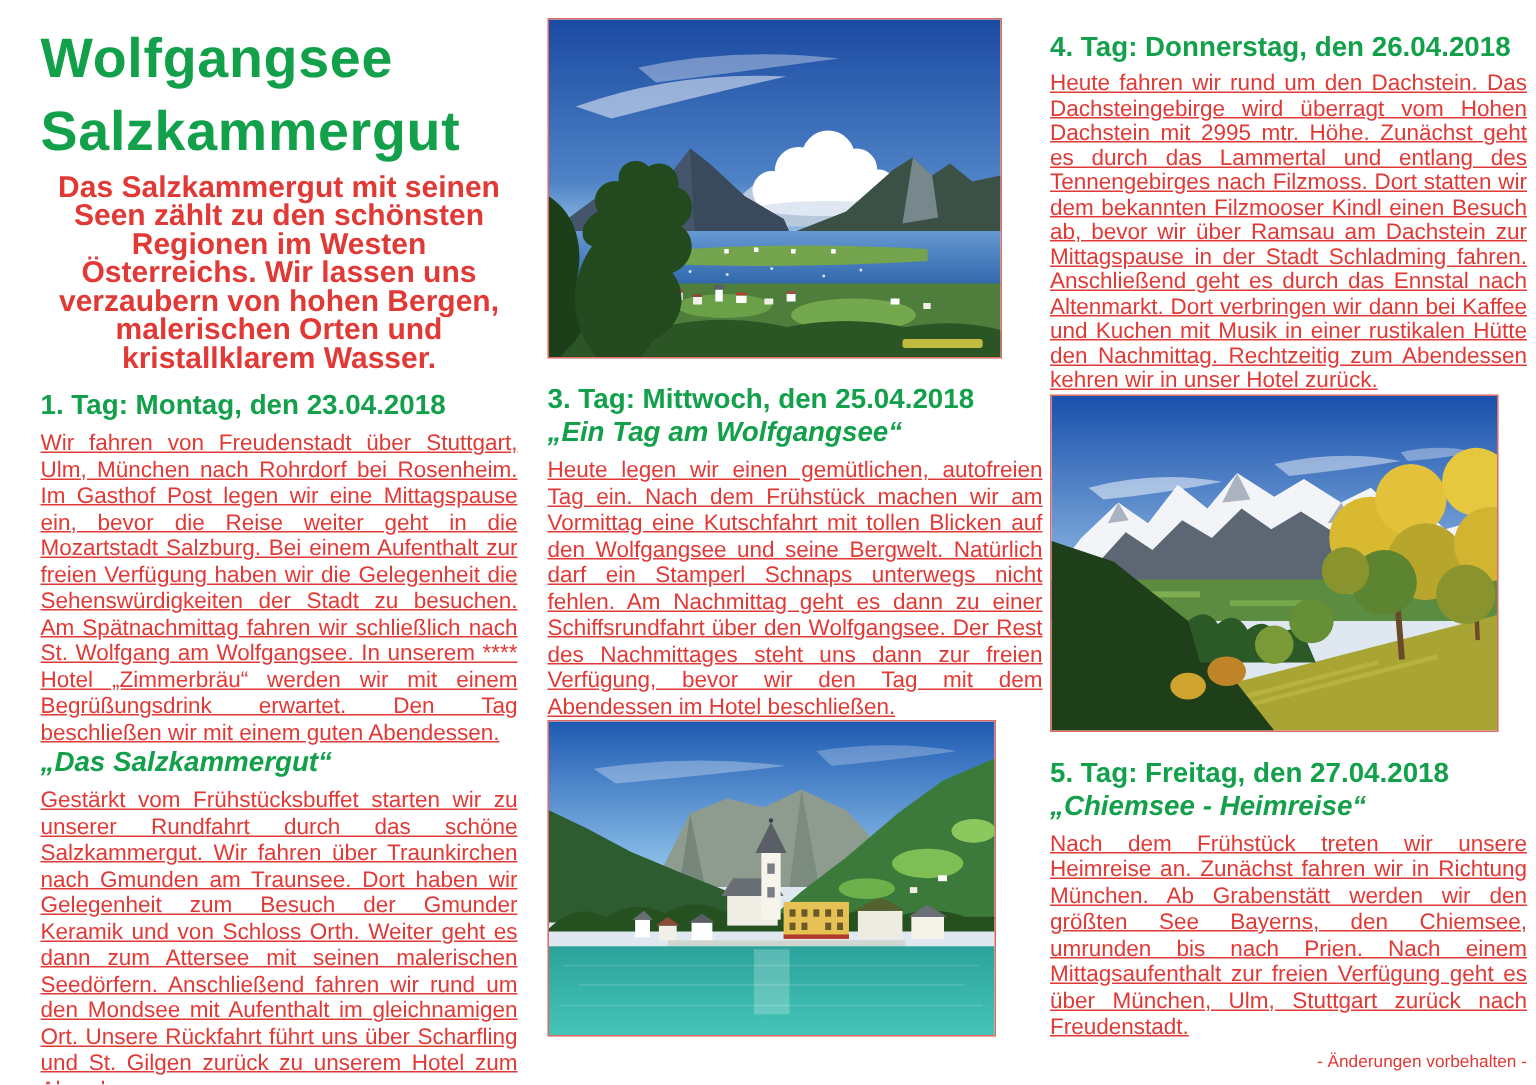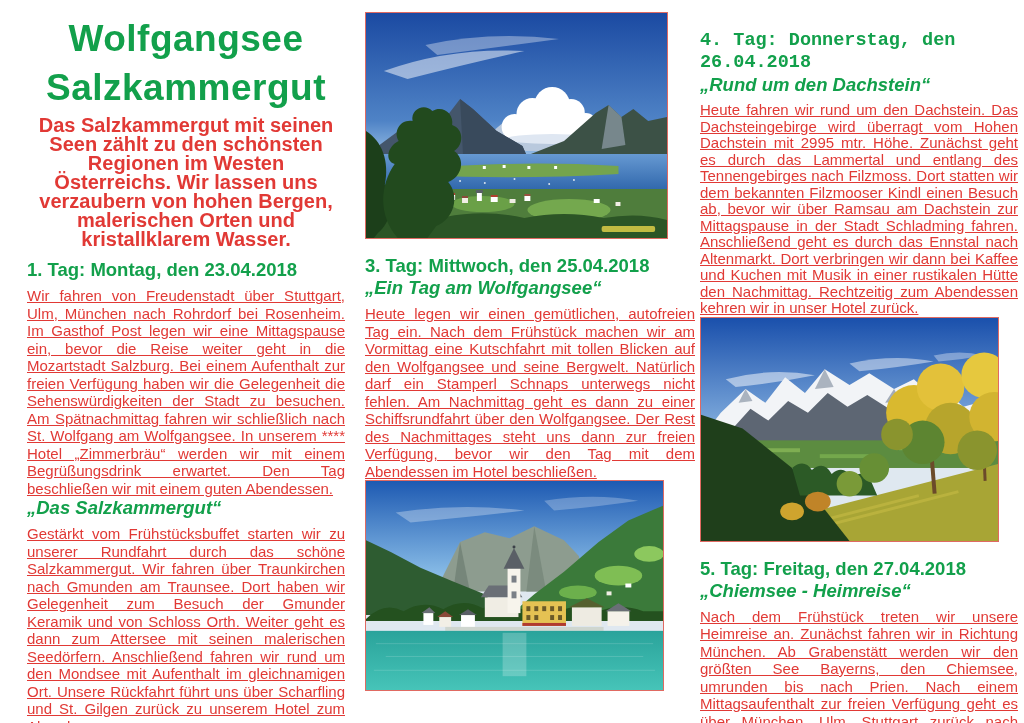--- a/index.html
+++ b/index.html
@@ -4,25 +4,25 @@
 <style>
   html,body{margin:0;padding:0;background:#ffffff;}
   .page{position:relative;width:1024px;height:723px;background:#fff;overflow:hidden;
         font-family:"Liberation Sans",sans-serif;}
   .col{position:absolute;top:8px;}
   .col-left{left:27px;width:318px;}
   .col-mid{left:365px;top:12px;width:330px;}
   .col-right{left:700px;width:318px;}
 
   .title{color:#12a04b;font-weight:bold;font-size:37px;line-height:49px;
-         text-align:center;letter-spacing:.5px;margin:6px 0 0 0;}
+         text-align:left;letter-spacing:.5px;margin:6px 0 0 0;}
   .intro{color:#e13935;font-weight:bold;font-size:20px;line-height:19px;
          text-align:center;margin:4px 0 0 0;}
   .h{color:#12a04b;font-weight:bold;font-size:18.5px;line-height:22px;margin:10px 0 0 0;}
-  .h.first{margin-top:22px;font-family:Liberation Mono, monospace;}
+  .h.first{margin-top:12px;}
   .sub{color:#12a04b;font-weight:bold;font-style:italic;font-size:18.5px;line-height:22px;margin:0;}
   .body{color:#e13935;font-size:15px;line-height:17.5px;text-align:justify;margin:6px 0 0 0;text-decoration:underline;}
   .body.tight{line-height:16.5px;}
   .footer-note{color:#e13935;font-size:11.5px;text-align:right;margin:8px 0 0 0;}
 
   figure.photo{margin:0;padding:0;border:1.5px solid #e06a62;line-height:0;background:#dfe8f0;}
   figure.photo svg{display:block;}
   .ph1{width:301px;height:225px;}
   .ph2{width:297px;height:209px;margin-top:12px;}
   .ph3{width:297px;height:223px;margin-top:10px;}
@@ -188,21 +188,20 @@
             <line x1="10" y1="165" x2="290" y2="165"></line>
             <line x1="20" y1="178" x2="280" y2="178"></line>
             <line x1="8" y1="192" x2="292" y2="192"></line>
           </g>
       </svg>
     </figure>
   </div>
 
   <div class="col col-right">
     <h2 class="h first">4. Tag: Donnerstag, den 26.04.2018</h2>
-    <h3 class="sub">„Rund um den Dachstein“</h3>
     <p class="body tight">Heute fahren wir rund um den Dachstein. Das Dachsteingebirge wird überragt vom Hohen Dachstein mit 2995 mtr. Höhe. Zunächst geht es durch das Lammertal und entlang des Tennengebirges nach Filzmoss. Dort statten wir dem bekannten Filzmooser Kindl einen Besuch ab, bevor wir über Ramsau am Dachstein zur Mittagspause in der Stadt Schladming fahren. Anschließend geht es durch das Ennstal nach Altenmarkt. Dort verbringen wir dann bei Kaffee und Kuchen mit Musik in einer rustikalen Hütte den Nachmittag. Rechtzeitig zum Abendessen kehren wir in unser Hotel zurück.</p>
 
     <figure class="photo ph3">
       <svg width="297" height="223" viewBox="0 0 300 226" preserveAspectRatio="none">
         <defs>
           <linearGradient id="p3sky" x1="0" y1="0" x2="0" y2="1">
             <stop offset="0" stop-color="#1a50ac"></stop>
               <stop offset="1" stop-color="#7fabdc"></stop>
           </linearGradient>
         </defs>

